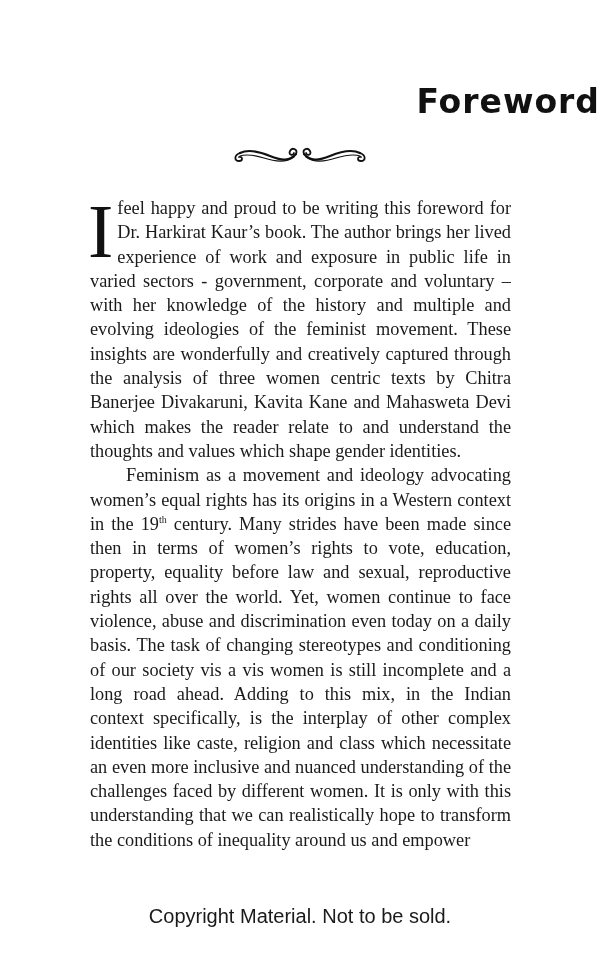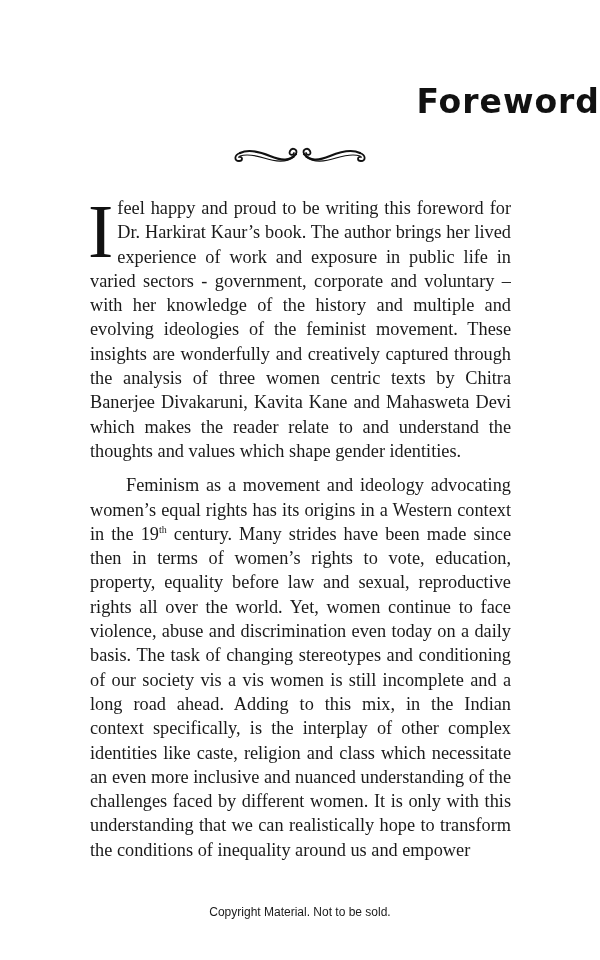--- a/index.html
+++ b/index.html
@@ -42,21 +42,21 @@
       font-family: "Liberation Serif", serif;
       font-size: 18.3px;
       line-height: 24.3px;
       text-align: justify;
       color: #1a1a1a;
     }
     .para {
       margin: 0;
     }
     .para + .para {
-      margin-top: 10px;
+      margin-top: 0;
       text-indent: 36px;
     }
     .dropcap {
       float: left;
       font-family: "Liberation Serif", serif;
       font-size: 76px;
       line-height: 62px;
       height: 64px;
       margin-top: 4px;
       margin-right: 4px;
@@ -68,21 +68,21 @@
       line-height: 0;
       vertical-align: 7px;
     }
     .footer {
       position: absolute;
       top: 905px;
       left: 0;
       width: 600px;
       text-align: center;
       font-family: "Liberation Sans", sans-serif;
-      font-size: 12px;
+      font-size: 20px;
       color: #1a1a1a;
     }
   </style>
 </head>
 <body>
 
 <h1 class="title">Foreword</h1>
 
 <svg class="ornament" viewBox="0 0 140 24" xmlns="http://www.w3.org/2000/svg">
   <g fill="none" stroke="#111" stroke-linecap="round">

